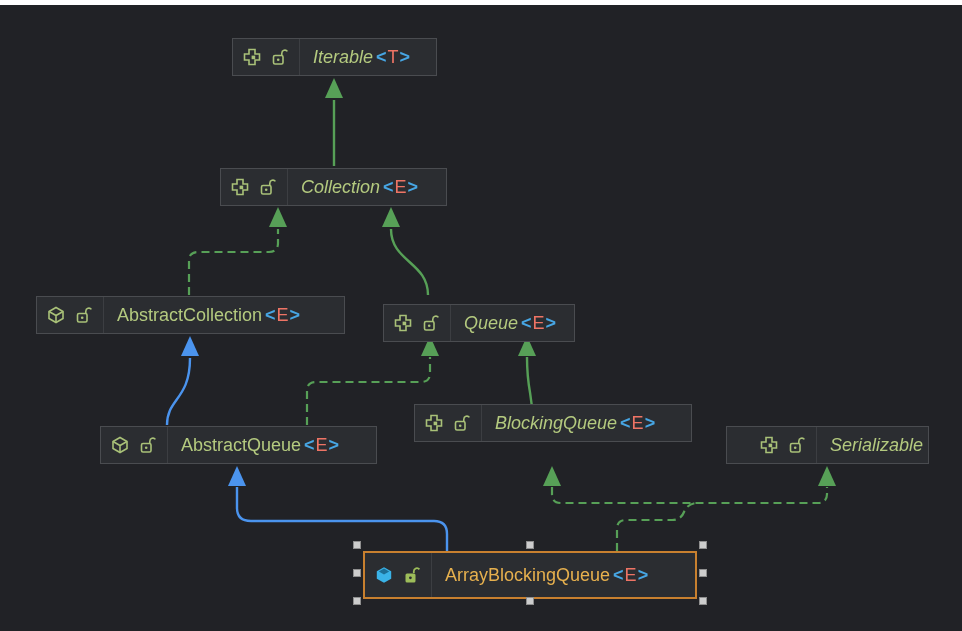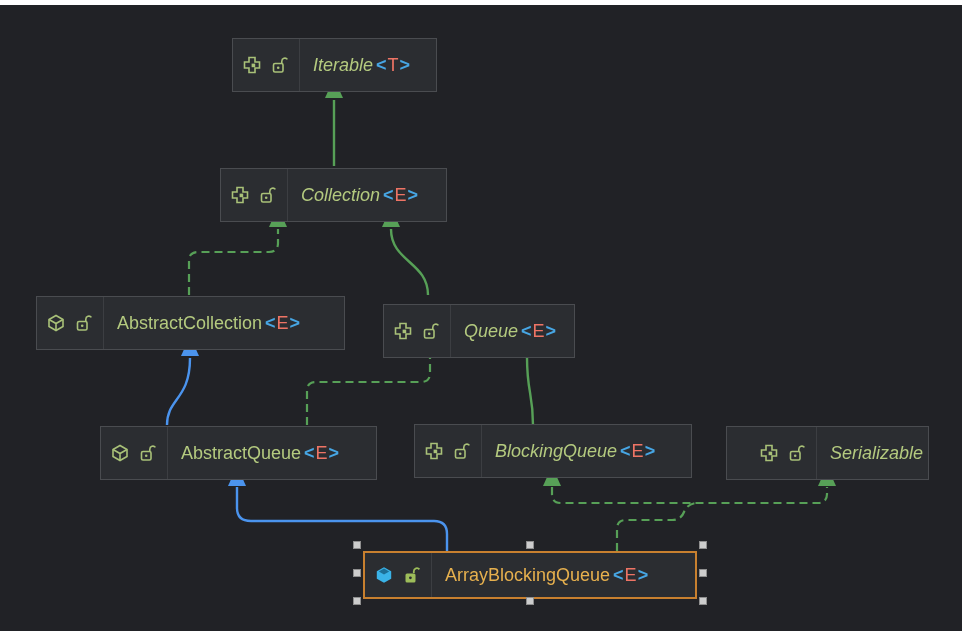--- a/index.html
+++ b/index.html
@@ -5,21 +5,21 @@
   html,body{margin:0;padding:0;background:#ffffff;width:962px;height:631px;overflow:hidden;
             font-family:"Liberation Sans","DejaVu Sans",sans-serif;}
   .canvas{position:absolute;left:0;top:5px;width:962px;height:626px;background:#212226;}
   .top-strip{position:absolute;left:0;top:0;width:962px;height:5px;background:#ffffff;}
   svg.edges{position:absolute;left:0;top:0;width:962px;height:631px;z-index:1;}
   .edge-green{stroke:#57a057;stroke-width:2.4;fill:none;}
   .edge-green-dash{stroke:#57a057;stroke-width:2.2;fill:none;stroke-dasharray:8 5;}
   .edge-blue{stroke:#4b94ee;stroke-width:2.4;fill:none;}
   .ah-green{fill:#57a057;}
   .ah-blue{fill:#4b94ee;}
-  .node{position:absolute;height:54px;background:#2b2d31;border:1px solid #4a4c50;
+  .node{position:absolute;height:38px;background:#2b2d31;border:1px solid #4a4c50;
         box-sizing:border-box;display:flex;align-items:center;z-index:2;}
   .node .icon{display:inline-flex;width:18px;height:18px;margin-left:10px;flex:0 0 auto;}
   .node .divider{width:1px;align-self:stretch;background:#3c3e42;margin-left:10px;flex:0 0 auto;}
   .node .label{margin-left:13px;font-size:18px;color:#b4ca7f;white-space:nowrap;}
   .node .label.it{font-style:italic;}
   .gen-open,.gen-close{font-size:18px;color:#47a6e4;font-weight:bold;}
   .gen-open{margin-left:3px;}
   .gen-param{font-size:18px;color:#ee7465;margin:0 1px;}
   .node.selected{height:48px;border:2px solid #c8802f;background:#2b2d31;}
   .node.selected .label{color:#e6b04e;}
@@ -177,21 +177,21 @@
         <path d="M10.8 7 V5.2 A3.1 3.1 0 0 1 16.4 3.4" fill="none" stroke="#a9c178" stroke-width="1.6"></path>
       </svg>
   </span>
   <span class="divider"></span>
   <span class="label">AbstractQueue</span>
   <span class="gen-open">&lt;</span>
   <span class="gen-param">E</span>
   <span class="gen-close">&gt;</span>
 </div>
 
-<div class="node" style="left:414px;top:424px;width:278px;">
+<div class="node" style="left:414px;top:404px;width:278px;">
   <span class="icon">
     <svg viewBox="0 0 18 18">
         <path d="M6 1.5 h6 v4.5 h4.5 v6 h-4.5 v4.5 h-6 v-4.5 h-4.5 v-6 h4.5 z" fill="none" stroke="#a9c178" stroke-width="1.6"></path>
         <rect x="8.6" y="7.6" width="3.6" height="3.6" fill="#a9c178"></rect>
       </svg>
   </span>
   <span class="icon">
     <svg viewBox="0 0 18 18">
         <rect x="2.5" y="7.5" width="9.5" height="8.5" rx="1.5" fill="none" stroke="#a9c178" stroke-width="1.6"></rect>
         <circle cx="7.2" cy="11.7" r="1.3" fill="#a9c178"></circle>

